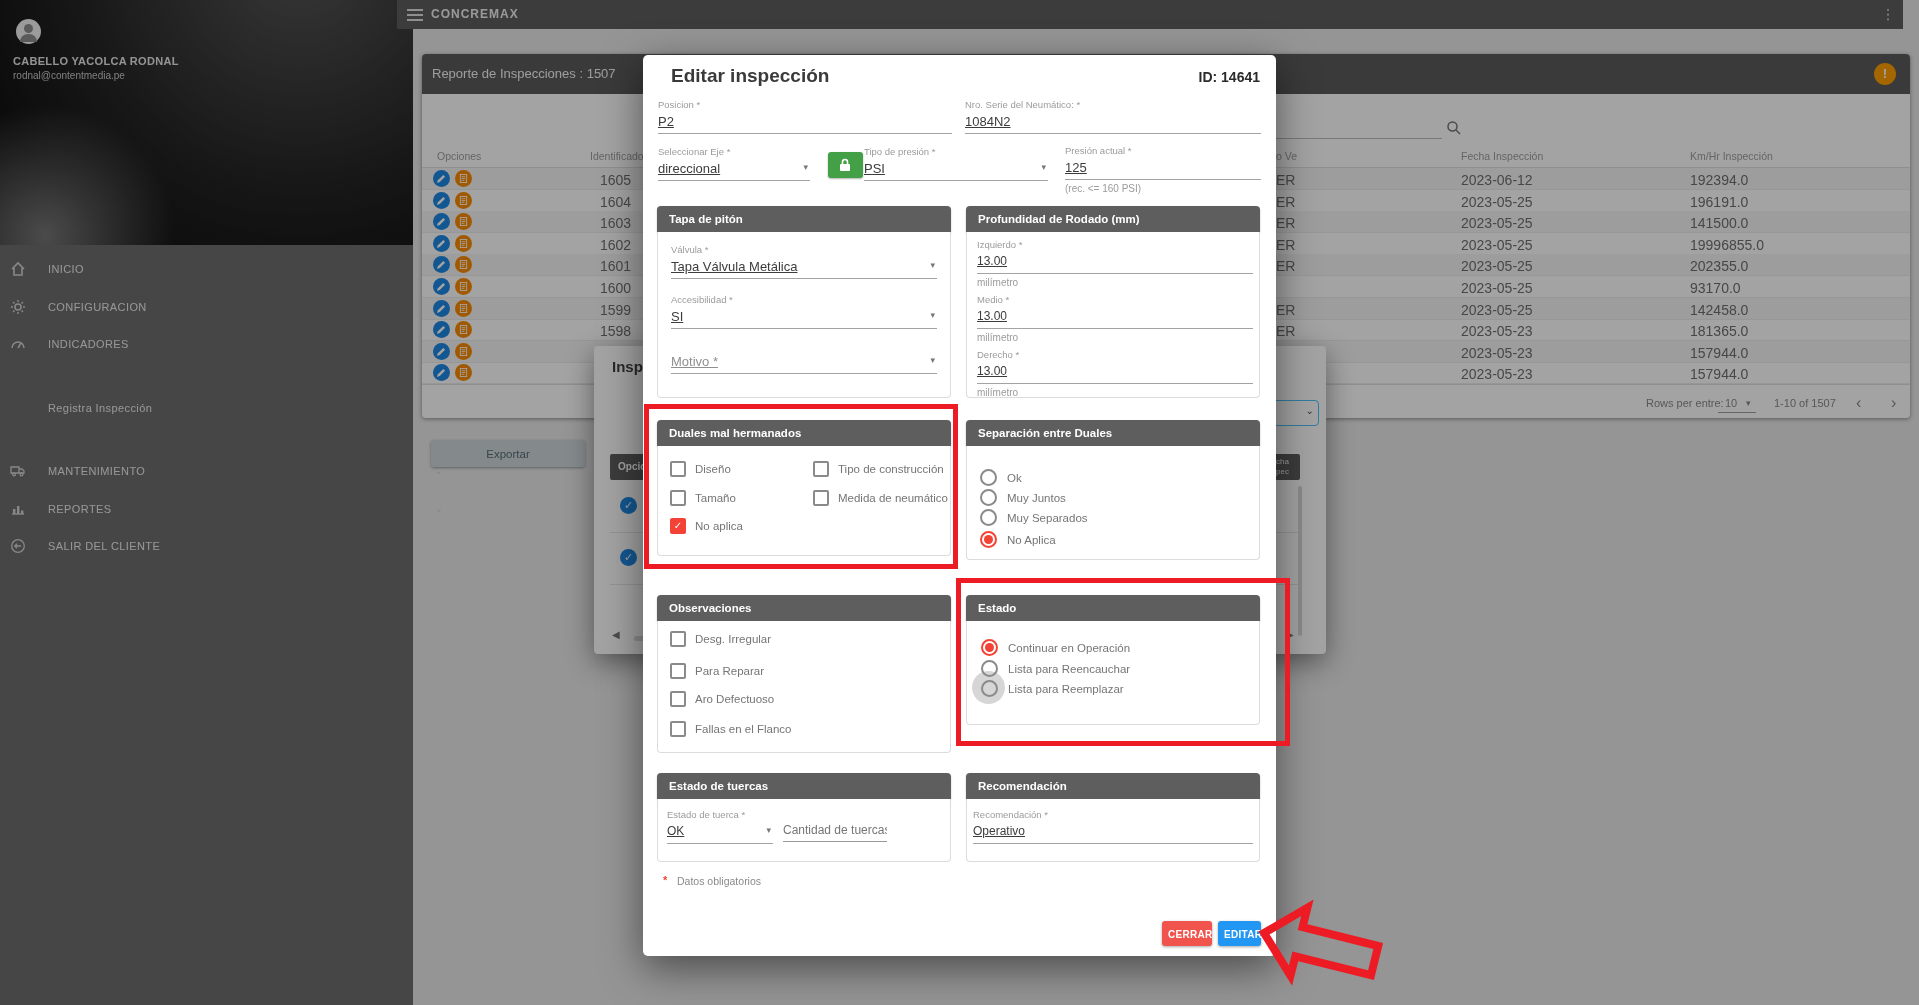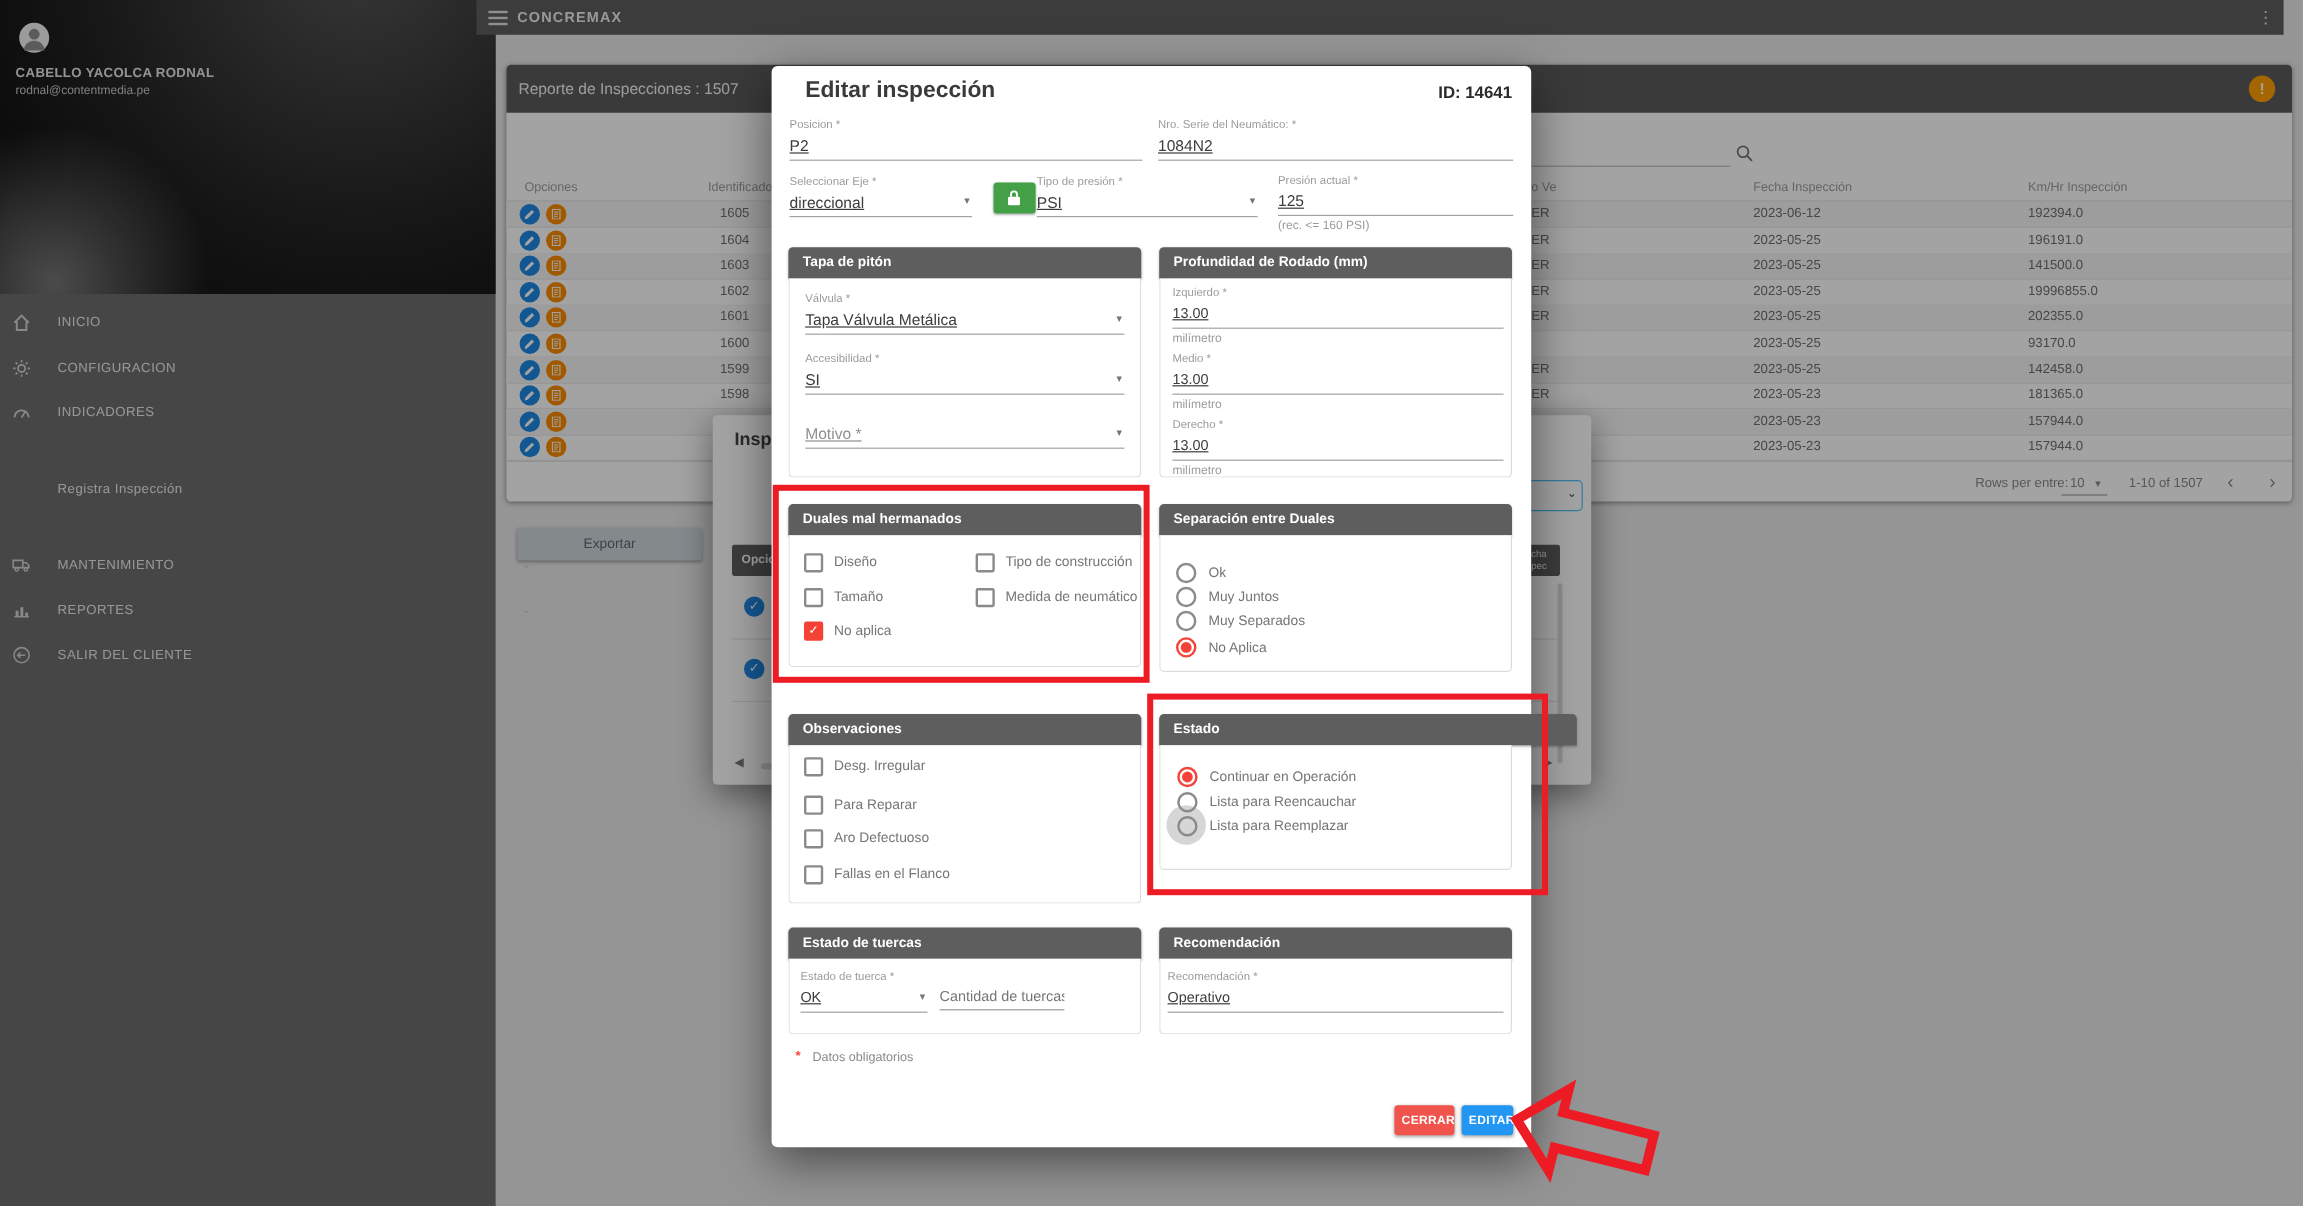--- a/index.html
+++ b/index.html
@@ -37,21 +37,21 @@
         box-shadow:0 1px 4px rgba(0,0,0,.4);z-index:2;}
   .chead{left:0;top:0;width:1488px;height:40px;background:#5c5c5c;border-radius:4px 4px 0 0;}
   .chead .t{position:absolute;left:10px;top:0;line-height:40px;font-size:13px;color:#f5f5f5;}
   .warn{position:absolute;right:14px;top:9px;width:22px;height:22px;border-radius:50%;background:#ffa000;
         color:#fff;font-weight:700;font-size:13px;text-align:center;line-height:22px;}
   .sline{left:728px;top:84px;width:292px;border-bottom:1px solid #bdbdbd;}
   .th{top:96px;font-size:10.5px;color:#9e9e9e;}
   .thline{left:0;top:113px;width:1488px;border-bottom:1px solid #e0e0e0;}
   .trow{left:0;width:1488px;height:21px;border-bottom:1px solid #ececec;}
   .trow.z{background:#f6f6f6;}
-  .tc{position:absolute;top:4px;font-size:11px;color:#6f6f6f;}
+  .tc{position:absolute;top:4px;font-size:14px;color:#6f6f6f;}
   .icbtn{position:absolute;top:2px;width:17px;height:17px;border-radius:50%;}
   .icbtn.b{background:#1e88e5;}
   .icbtn.o{background:#fb8c00;}
   .icbtn svg{position:absolute;left:4px;top:4px;}
   .tfootline{left:0;top:330px;width:1488px;border-top:1px solid #e0e0e0;}
   .pg{font-size:11px;color:#8a8a8a;}
   .pgu{left:1296px;top:358px;width:38px;border-bottom:1px solid #9e9e9e;}
 
   .export{left:431px;top:440px;width:154px;height:27px;background:#cfd8dc;border-radius:3px;
           box-shadow:0 1px 3px rgba(0,0,0,.35);font-size:11.5px;color:#5a6b73;text-align:center;
@@ -528,21 +528,21 @@
       </div>
     <div class="opt a" style="left:27px;top:635px">
         <span class="cb"></span>
         <span class="olbl">Aro Defectuoso</span>
       </div>
     <div class="opt a" style="left:27px;top:665px">
         <span class="cb"></span>
         <span class="olbl">Fallas en el Flanco</span>
       </div>
 
-    <div class="sech a" style="left:323px;top:540px;width:348px">Estado</div>
+    <div class="sech a" style="left:323px;top:540px;width:294px">Estado</div>
     <div class="secb a" style="left:323px;top:566px;width:294px;height:104px"></div>
     <div class="ripple a" style="left:329px;top:616px"></div>
     <div class="opt a" style="left:338px;top:584px">
         <span class="rd on"></span>
         <span class="olbl">Continuar en Operación</span>
       </div>
     <div class="opt a" style="left:338px;top:605px">
         <span class="rd"></span>
         <span class="olbl">Lista para Reencauchar</span>
       </div>

